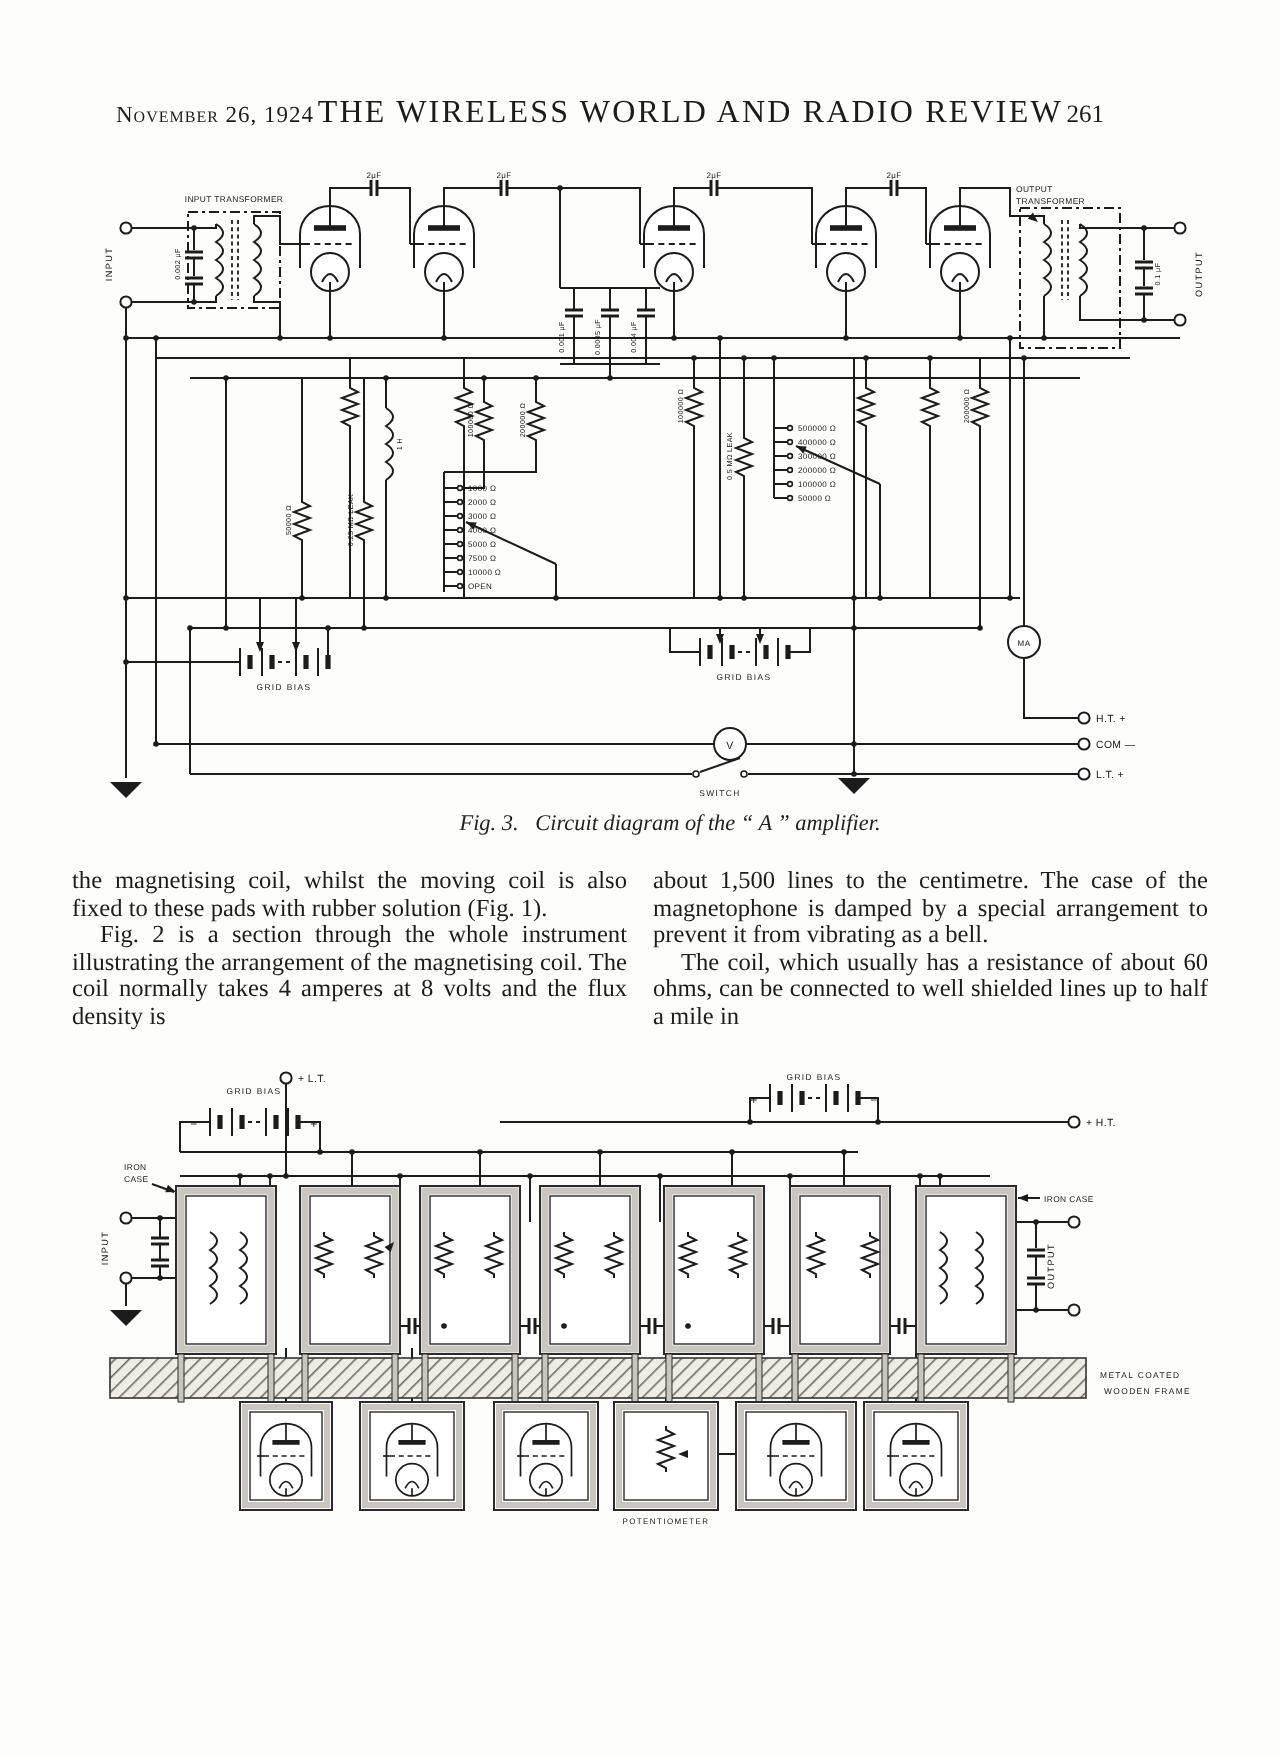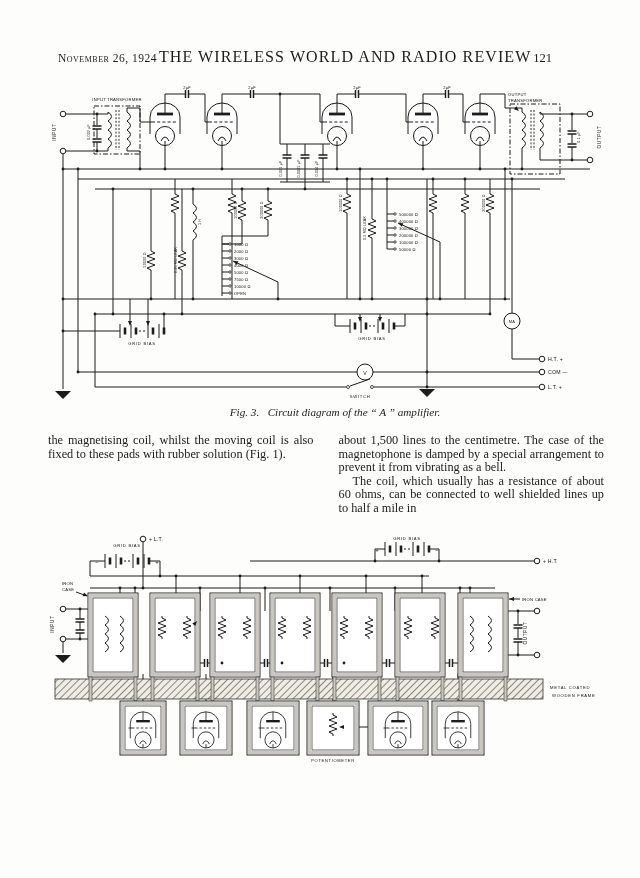--- a/index.html
+++ b/index.html
@@ -8,21 +8,21 @@
   .header{display:flex;align-items:baseline;padding:48px 88px 0 58px;}
   .header .date{font-variant:small-caps;font-size:11.5px;letter-spacing:.5px;white-space:nowrap;}
   .header .title{flex:1;text-align:center;font-size:16px;letter-spacing:1.1px;white-space:nowrap;}
   .header .pagenum{font-size:12.5px;}
   figure{margin:0;text-align:center;padding-left:30px;}
   .fig3{margin-top:18px;}
   .fig4{margin-top:16px;}
   figure svg{display:block;margin:0 auto;}
   figcaption{font-style:italic;font-size:11.2px;margin-top:2px;white-space:pre-wrap;color:#222;}
   .cols{display:flex;gap:13px;padding:0 36px;margin-top:16px;}
-  .col{flex:1;margin-left:12px;}
+  .col{flex:1;}
   .col p{margin:0;font-size:12.3px;line-height:13.5px;text-align:justify;}
   .col p + p{text-indent:14px;}
   
   svg .w{stroke:#1c1c1c;stroke-width:1;fill:none;}
   svg .wd{stroke:#1c1c1c;stroke-width:.9;fill:none;stroke-dasharray:2,1.6;}
   svg .dd{stroke:#1c1c1c;stroke-width:1;fill:none;stroke-dasharray:5,2,1.5,2;}
   svg text{font-family:"Liberation Sans",sans-serif;fill:#161616;letter-spacing:.2px;}
   .t36{font-size:3.6px}.t40{font-size:4px}.t42{font-size:4.2px}.t45{font-size:4.6px}.t50{font-size:5.2px}.t55{font-size:6px}
   .mid{text-anchor:middle}
   .sp{letter-spacing:.7px}
@@ -73,21 +73,21 @@
       <line x1="0" y1="0" x2="0" y2="5" stroke="#6f6c66" stroke-width="1.6"></line>
     </pattern>
   </defs>
 </svg>
 
 <div class="page">
 
   <div class="header">
     <span class="date">November 26, 1924</span>
     <span class="title">THE WIRELESS WORLD AND RADIO REVIEW</span>
-    <span class="pagenum">121</span>
+    <span class="pagenum">261</span>
   </div>
 
   <figure class="fig3">
     <svg width="570" height="320" viewBox="0 0 570 320">
 
       <g>
 
         <path class="w" d="M13,30 H44 M13,67 H44 M13,67 V305"></path>
         <path class="w" d="M47,30 V41 M47,45 V54 M47,58 V67"></path>
 
@@ -322,20 +322,21 @@
         <use href="#dot" x="522" y="76"></use>
           <use href="#dot" x="114" y="230"></use>
       </g>
     </svg>
     <figcaption>Fig. 3.   Circuit diagram of the “ A ” amplifier.</figcaption>
   </figure>
 
   <div class="cols">
     <div class="col">
       <p>the magnetising coil, whilst the moving coil is also fixed to these pads with rubber solution (Fig. 1).</p>
+      <p>Fig. 2 is a section through the whole instrument illustrating the arrangement of the magnetising coil.  The coil normally takes 4 amperes at 8 volts and the flux density is</p>
     </div>
     <div class="col">
       <p>about 1,500 lines to the centimetre.  The case of the magnetophone is damped by a special arrangement to prevent it from vibrating as a bell.</p>
       <p>The coil, which usually has a resistance of about 60 ohms, can be connected to well shielded lines up to half a mile in</p>
     </div>
   </div>
 
   <figure class="fig4">
     <svg width="570" height="235" viewBox="0 0 570 235">
 

